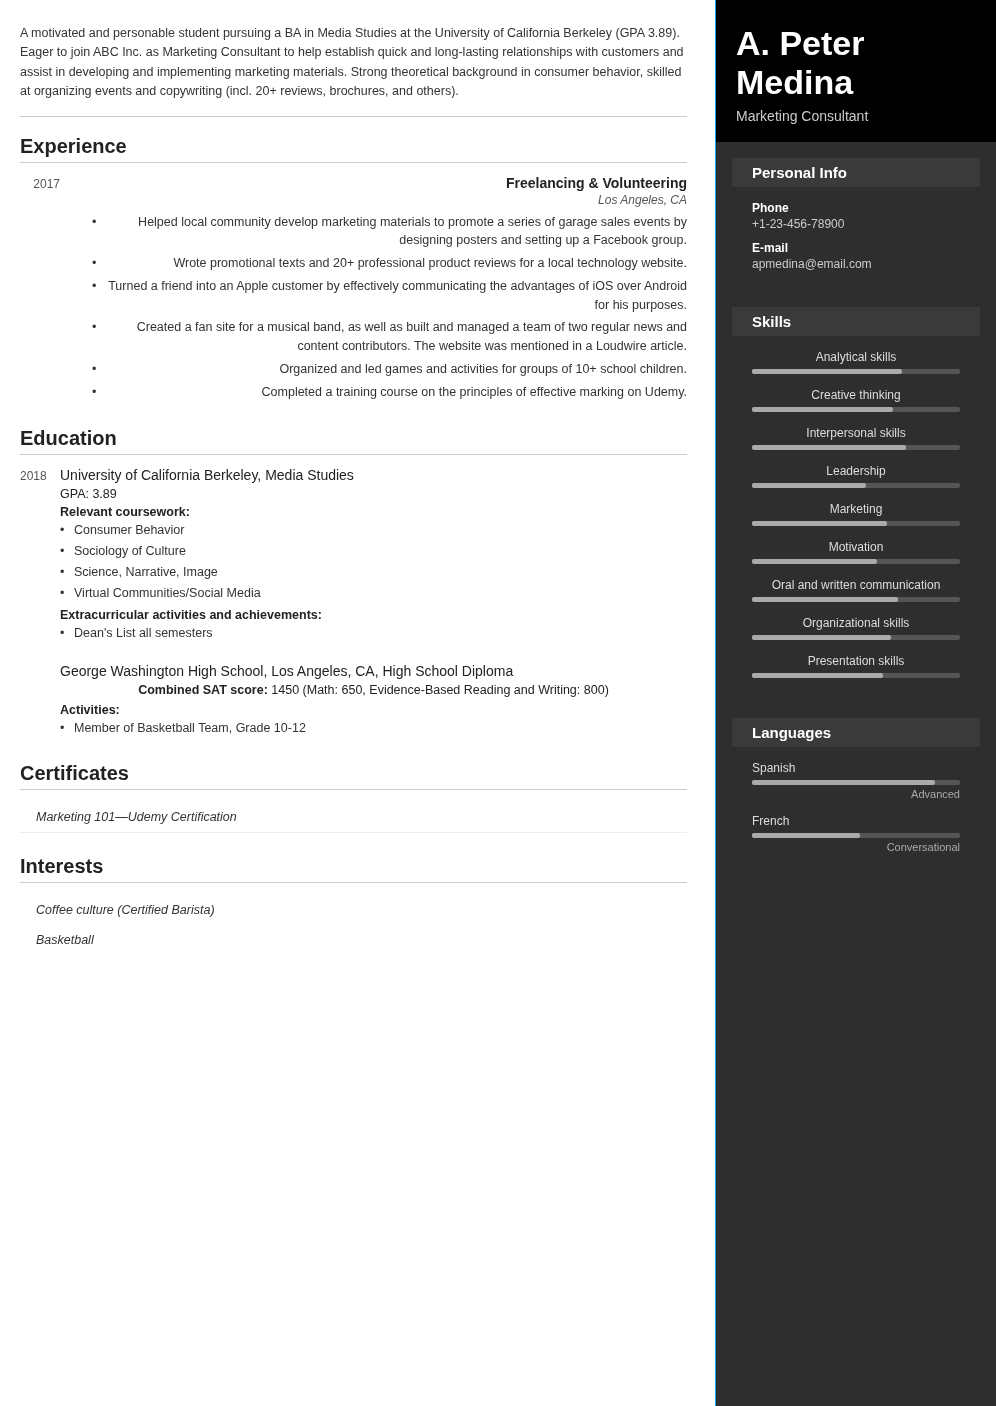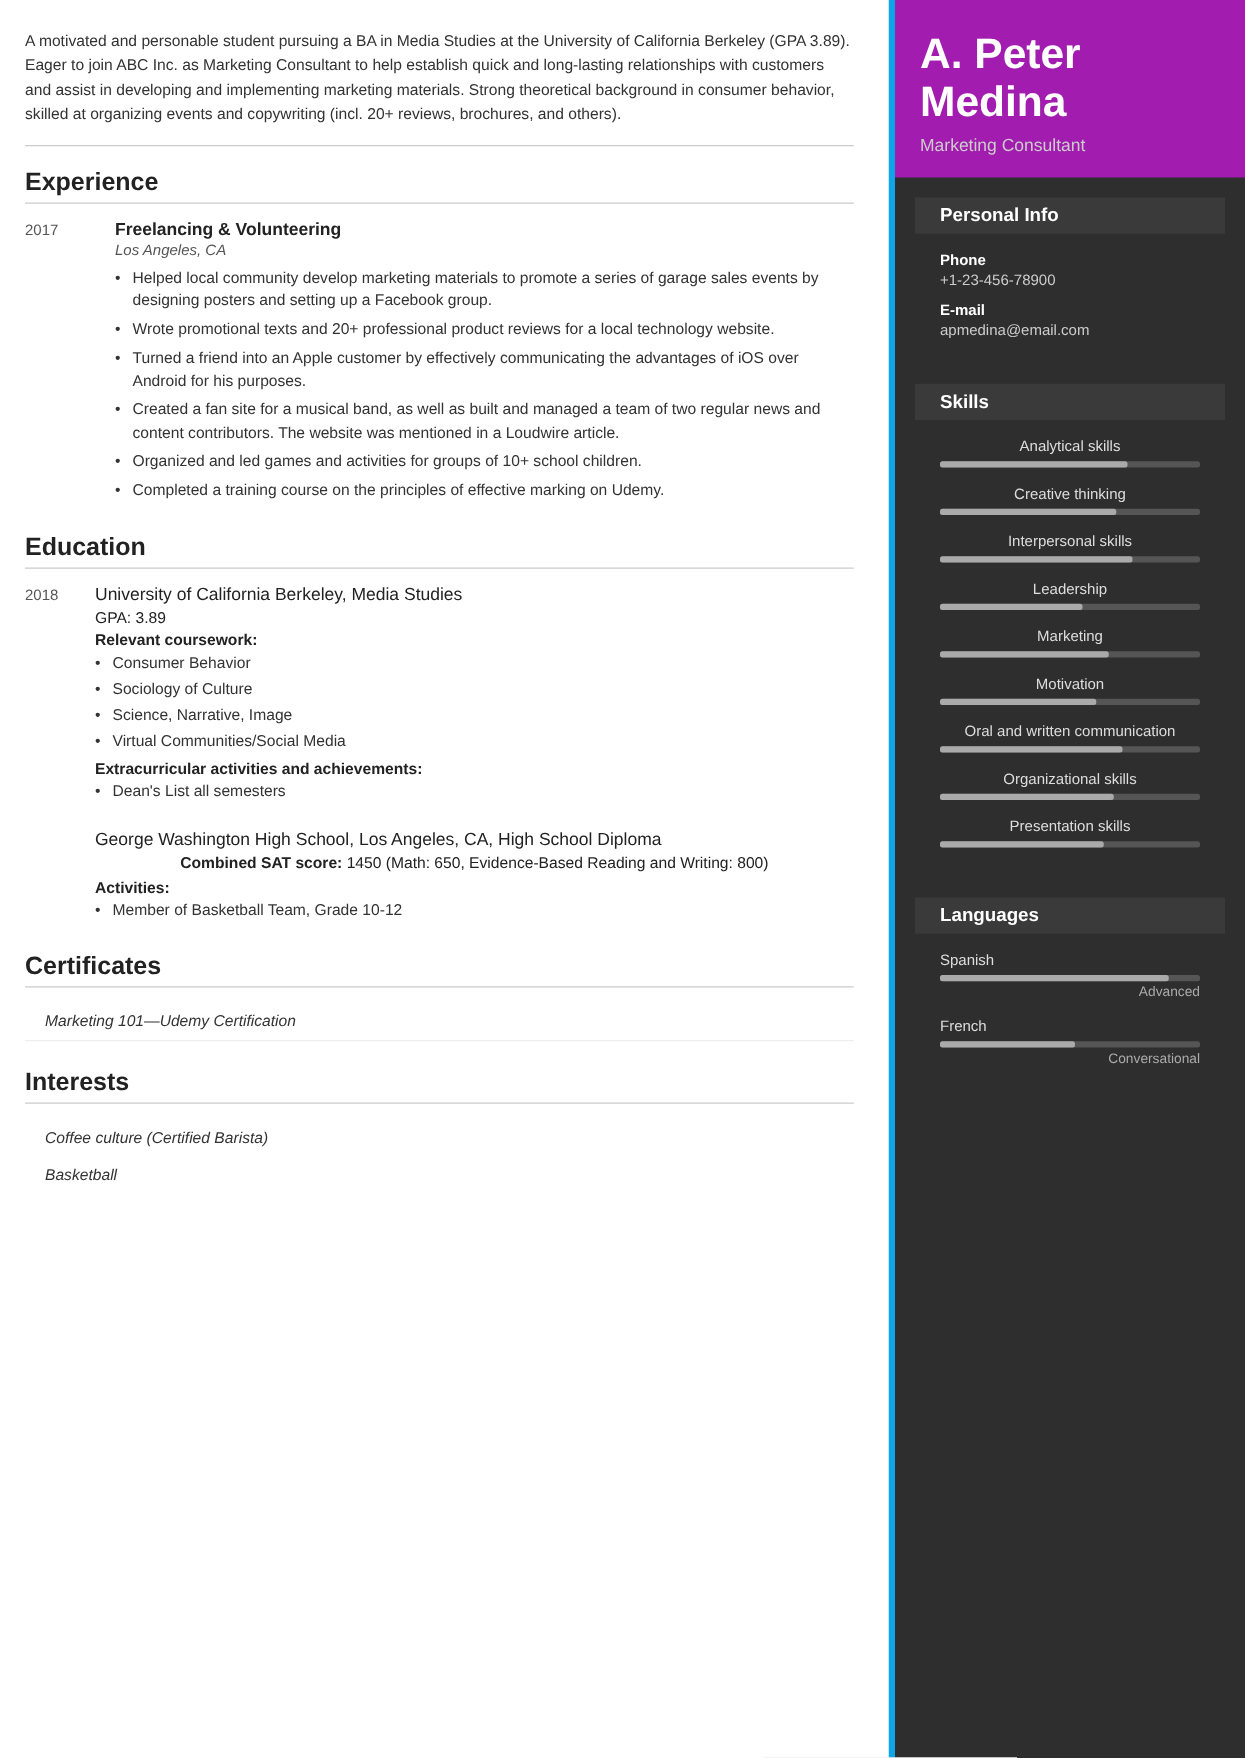--- a/index.html
+++ b/index.html
@@ -16,49 +16,49 @@
       width: 996px;
       min-height: 1406px;
       background: #fff;
       display: flex;
       flex-direction: row;
     }
     
     .left {
       flex: 1;
       padding: 24px 28px 24px 20px;
-      border-right: 5px solid #0ea5e9;
+      border-right: 1px solid #0ea5e9;
     }
     .summary {
       font-size: 12.5px;
       color: #333;
       line-height: 1.55;
       margin-bottom: 18px;
       padding-bottom: 14px;
       border-bottom: 1px solid #ccc;
     }
     .section-title {
       font-size: 20px;
       font-weight: bold;
       color: #222;
       margin-bottom: 12px;
       padding-bottom: 4px;
       border-bottom: 1px solid #ccc;
     }
     .section { margin-bottom: 22px; }
-    .exp-entry { display: flex; gap: 32px; margin-bottom: 16px; }
+    .exp-entry { display: flex; gap: 32px; margin-bottom: 16px; text-align: right; }
     .exp-year { min-width: 40px; color: #555; font-size: 12px; padding-top: 2px; }
     .exp-content { flex: 1; }
     .exp-title { font-weight: bold; font-size: 14px; margin-bottom: 2px; }
     .exp-location { font-style: italic; color: #555; font-size: 12px; margin-bottom: 6px; }
     .exp-bullets { list-style: none; padding: 0; }
     .exp-bullets li { position: relative; padding-left: 14px; font-size: 12.5px; color: #333; line-height: 1.5; margin-bottom: 4px; }
     .exp-bullets li::before { content: "•"; position: absolute; left: 0; top: 0; }
 
-    .edu-entry { display: flex; gap: 16px; margin-bottom: 18px; }
+    .edu-entry { display: flex; margin-bottom: 18px; }
     .edu-year { min-width: 40px; color: #555; font-size: 12px; padding-top: 2px; }
     .edu-content { flex: 1; }
     .edu-school { font-weight: normal; font-size: 14px; margin-bottom: 4px; }
     .edu-gpa { font-size: 12.5px; margin-bottom: 4px; }
     .edu-coursework-label { font-weight: bold; font-size: 12.5px; margin-bottom: 2px; }
     .edu-bullets { list-style: none; padding: 0; }
     .edu-bullets li { position: relative; padding-left: 14px; font-size: 12.5px; color: #333; line-height: 1.5; margin-bottom: 2px; }
     .edu-bullets li::before { content: "•"; position: absolute; left: 0; }
     .edu-extra-label { font-weight: bold; font-size: 12.5px; margin: 6px 0 2px; }
 
@@ -67,21 +67,21 @@
 
     
     .right {
       width: 280px;
       background: #2e2e2e;
       color: #fff;
       display: flex;
       flex-direction: column;
     }
     .right-header {
-      background: #a21caf;
+      background: #000000;
       padding: 24px 20px 18px;
     }
     .right-name {
       font-size: 34px;
       font-weight: bold;
       line-height: 1.15;
       color: #fff;
       margin-bottom: 6px;
     }
     .right-title {

